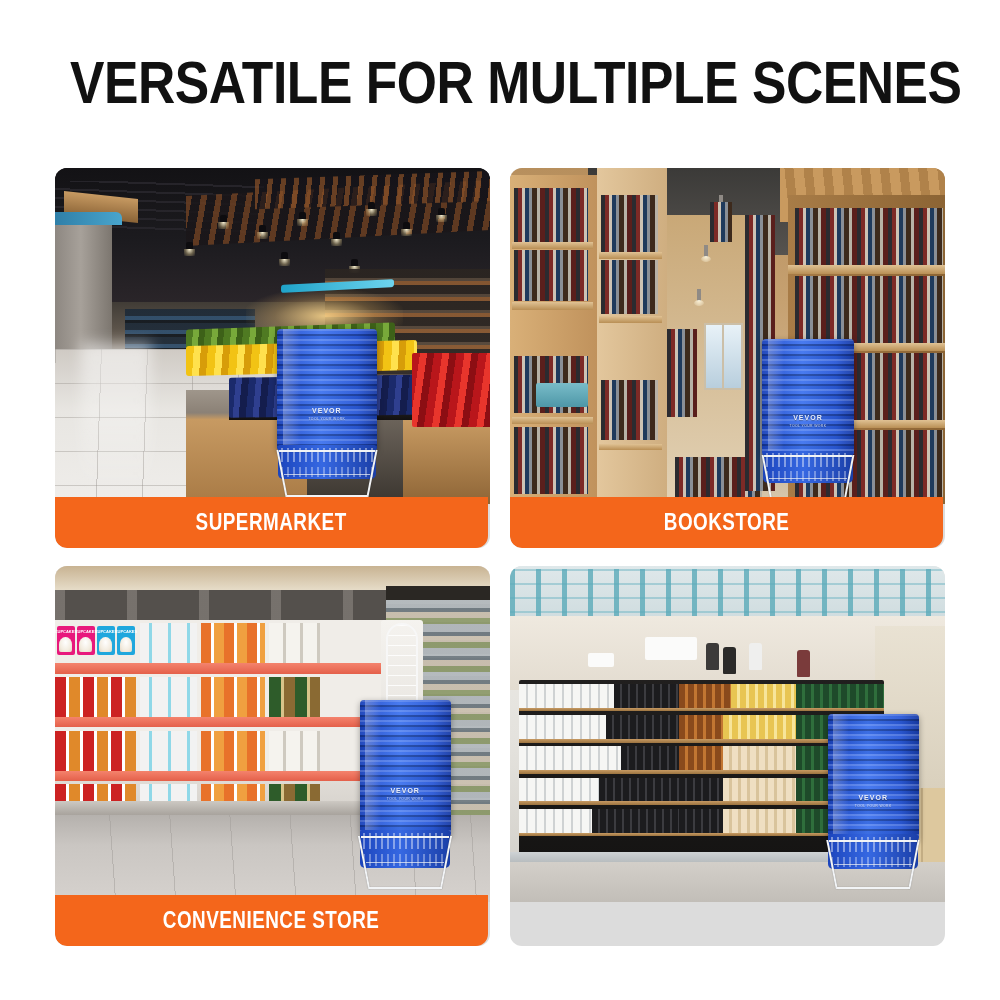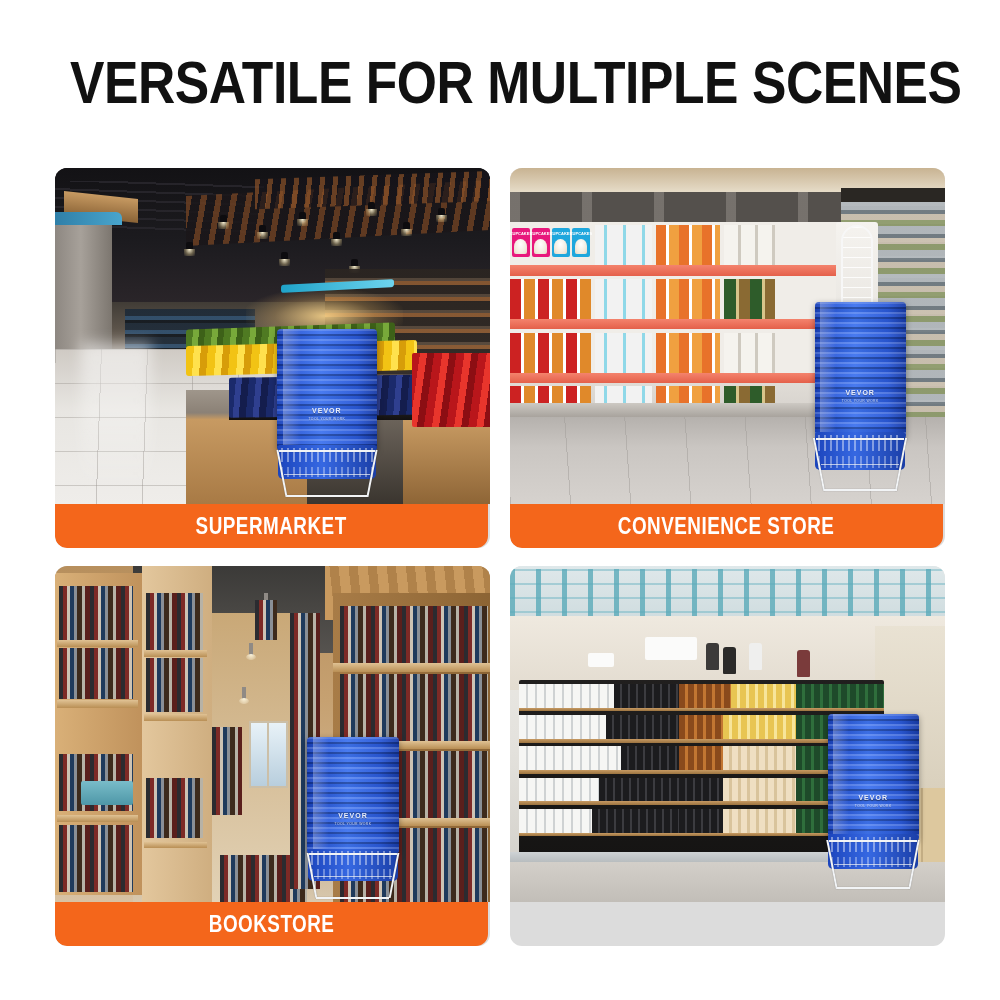--- a/index.html
+++ b/index.html
@@ -46,21 +46,21 @@
     overflow:hidden;
     background:#dcdcdc;
   }
   .scene-photo{
     position:absolute; inset:0 0 44px 0;
     overflow:hidden;
   }
   .caption-bar{
     position:absolute;
     left:0; right:2px; bottom:0;
-    height:44px;
+    height:51px;
     background:#F4661B;
     border-radius:0 0 12px 12px;
     display:flex; align-items:center; justify-content:center;
   }
   .caption-text{
     color:#ffffff;
     font-weight:bold;
     font-size:23px;
     letter-spacing:0.6px;
     transform:scaleX(0.82);
@@ -343,20 +343,87 @@
           <i class="stand-b"></i>
         </div>
       </div>
     </div>
     <div class="caption-bar">
       <div class="caption-text">SUPERMARKET</div>
     </div>
   </div>
 
   <div class="scene-card">
+    <div class="scene-photo bk">
+      <div class="bk-ceiling"></div>
+      <div class="bk-ceil-wood"></div>
+      <div class="bk-floor"></div>
+
+      <div class="bk-left-unit"></div>
+      <div class="bk-shelf" style="left:1%;top:6%;width:17%;height:16%"></div>
+      <div class="bk-shelf-board" style="left:0.5%;top:22%;width:18.5%;height:2.2%"></div>
+      <div class="bk-shelf" style="left:1%;top:24.5%;width:17%;height:15%"></div>
+      <div class="bk-shelf-board" style="left:0.5%;top:40%;width:18.5%;height:2.2%"></div>
+      <div class="bk-shelf" style="left:1%;top:56%;width:17%;height:17%"></div>
+      <div class="bk-shelf-board" style="left:0.5%;top:74%;width:18.5%;height:2.2%"></div>
+      <div class="bk-shelf" style="left:1%;top:77%;width:17%;height:20%"></div>
+
+      <div class="bk-left2"></div>
+      <div class="bk-shelf" style="left:21%;top:8%;width:13%;height:17%"></div>
+      <div class="bk-shelf-board" style="left:20.5%;top:25%;width:14.5%;height:2%"></div>
+      <div class="bk-shelf" style="left:21%;top:27.5%;width:13%;height:16%"></div>
+      <div class="bk-shelf-board" style="left:20.5%;top:44%;width:14.5%;height:2%"></div>
+      <div class="bk-shelf" style="left:21%;top:63%;width:13%;height:18%"></div>
+      <div class="bk-shelf-board" style="left:20.5%;top:82%;width:14.5%;height:2%"></div>
+      <div class="bk-bench"></div>
+
+      <div class="bk-mid"></div>
+      <div class="bk-shelf" style="left:36%;top:48%;width:7%;height:26%"></div>
+      <div class="bk-window">
+          <b></b>
+        </div>
+      <div class="bk-shelf" style="left:38%;top:86%;width:20%;height:14%"></div>
+      <div class="bk-lamp" style="left:48%;top:8%"></div>
+      <div class="bk-lamp" style="left:44.5%;top:23%"></div>
+      <div class="bk-lamp" style="left:43%;top:36%"></div>
+
+      <div class="bk-shelf" style="left:54%;top:14%;width:7%;height:82%"></div>
+      <div class="bk-shelf" style="left:46%;top:10%;width:5%;height:12%"></div>
+
+      <div class="bk-right-unit"></div>
+      <div class="bk-shelf" style="right:0.5%;top:12%;width:34%;height:17%"></div>
+      <div class="bk-shelf-board" style="right:0;top:29%;width:36%;height:2.4%"></div>
+      <div class="bk-shelf" style="right:0.5%;top:32%;width:34%;height:20%"></div>
+      <div class="bk-shelf-board" style="right:0;top:52%;width:36%;height:2.4%"></div>
+      <div class="bk-shelf" style="right:0.5%;top:55%;width:34%;height:20%"></div>
+      <div class="bk-shelf-board" style="right:0;top:75%;width:36%;height:2.4%"></div>
+      <div class="bk-shelf" style="right:0.5%;top:78%;width:34%;height:22%"></div>
+
+      <div class="basket-unit" style="left:58%;top:51%;width:21%;height:48%">
+        <div class="basket-stack"></div>
+        <div class="basket-body"></div>
+        <div class="basket-logo">
+          <span>VEVOR</span>
+          <small>TOOL YOUR WORK</small>
+        </div>
+        <div class="basket-stand">
+          <i class="stand-t"></i>
+          <i class="stand-l"></i>
+          <i class="stand-r"></i>
+          <i class="stand-m"></i>
+          <i class="stand-b"></i>
+        </div>
+      </div>
+    </div>
+    <div class="caption-bar">
+      <div class="caption-text">BOOKSTORE</div>
+    </div>
+  </div>
+
+  <div class="scene-card">
     <div class="scene-photo cv">
       <div class="cv-wall"></div>
       <div class="cv-topband"></div>
       <div class="cv-topdark"></div>
       <div class="cv-toppillars"></div>
       <div class="cv-rightrack"></div>
       <div class="cv-rightgoods"></div>
 
       <div class="cv-shelfrow" style="top:17%">
         <div class="cv-shelfgoods">
@@ -435,87 +502,20 @@
           <i class="stand-b"></i>
         </div>
       </div>
     </div>
     <div class="caption-bar">
       <div class="caption-text">CONVENIENCE STORE</div>
     </div>
   </div>
 
   <div class="scene-card">
-    <div class="scene-photo bk">
-      <div class="bk-ceiling"></div>
-      <div class="bk-ceil-wood"></div>
-      <div class="bk-floor"></div>
-
-      <div class="bk-left-unit"></div>
-      <div class="bk-shelf" style="left:1%;top:6%;width:17%;height:16%"></div>
-      <div class="bk-shelf-board" style="left:0.5%;top:22%;width:18.5%;height:2.2%"></div>
-      <div class="bk-shelf" style="left:1%;top:24.5%;width:17%;height:15%"></div>
-      <div class="bk-shelf-board" style="left:0.5%;top:40%;width:18.5%;height:2.2%"></div>
-      <div class="bk-shelf" style="left:1%;top:56%;width:17%;height:17%"></div>
-      <div class="bk-shelf-board" style="left:0.5%;top:74%;width:18.5%;height:2.2%"></div>
-      <div class="bk-shelf" style="left:1%;top:77%;width:17%;height:20%"></div>
-
-      <div class="bk-left2"></div>
-      <div class="bk-shelf" style="left:21%;top:8%;width:13%;height:17%"></div>
-      <div class="bk-shelf-board" style="left:20.5%;top:25%;width:14.5%;height:2%"></div>
-      <div class="bk-shelf" style="left:21%;top:27.5%;width:13%;height:16%"></div>
-      <div class="bk-shelf-board" style="left:20.5%;top:44%;width:14.5%;height:2%"></div>
-      <div class="bk-shelf" style="left:21%;top:63%;width:13%;height:18%"></div>
-      <div class="bk-shelf-board" style="left:20.5%;top:82%;width:14.5%;height:2%"></div>
-      <div class="bk-bench"></div>
-
-      <div class="bk-mid"></div>
-      <div class="bk-shelf" style="left:36%;top:48%;width:7%;height:26%"></div>
-      <div class="bk-window">
-          <b></b>
-        </div>
-      <div class="bk-shelf" style="left:38%;top:86%;width:20%;height:14%"></div>
-      <div class="bk-lamp" style="left:48%;top:8%"></div>
-      <div class="bk-lamp" style="left:44.5%;top:23%"></div>
-      <div class="bk-lamp" style="left:43%;top:36%"></div>
-
-      <div class="bk-shelf" style="left:54%;top:14%;width:7%;height:82%"></div>
-      <div class="bk-shelf" style="left:46%;top:10%;width:5%;height:12%"></div>
-
-      <div class="bk-right-unit"></div>
-      <div class="bk-shelf" style="right:0.5%;top:12%;width:34%;height:17%"></div>
-      <div class="bk-shelf-board" style="right:0;top:29%;width:36%;height:2.4%"></div>
-      <div class="bk-shelf" style="right:0.5%;top:32%;width:34%;height:20%"></div>
-      <div class="bk-shelf-board" style="right:0;top:52%;width:36%;height:2.4%"></div>
-      <div class="bk-shelf" style="right:0.5%;top:55%;width:34%;height:20%"></div>
-      <div class="bk-shelf-board" style="right:0;top:75%;width:36%;height:2.4%"></div>
-      <div class="bk-shelf" style="right:0.5%;top:78%;width:34%;height:22%"></div>
-
-      <div class="basket-unit" style="left:58%;top:51%;width:21%;height:48%">
-        <div class="basket-stack"></div>
-        <div class="basket-body"></div>
-        <div class="basket-logo">
-          <span>VEVOR</span>
-          <small>TOOL YOUR WORK</small>
-        </div>
-        <div class="basket-stand">
-          <i class="stand-t"></i>
-          <i class="stand-l"></i>
-          <i class="stand-r"></i>
-          <i class="stand-m"></i>
-          <i class="stand-b"></i>
-        </div>
-      </div>
-    </div>
-    <div class="caption-bar">
-      <div class="caption-text">BOOKSTORE</div>
-    </div>
-  </div>
-
-  <div class="scene-card">
     <div class="scene-photo mall">
       <div class="ml-ceiling"></div>
       <div class="ml-trusses"></div>
       <div class="ml-backwall"></div>
       <div class="ml-sign" style="left:31%;top:21%;width:12%;height:7%"></div>
       <div class="ml-sign" style="left:18%;top:26%;width:6%;height:4%"></div>
       <div class="ml-sign" style="right:7%;top:18%;width:7%;height:9%"></div>
       <div class="ml-mannequin" style="left:45%;top:23%"></div>
       <div class="ml-mannequin" style="left:49%;top:24%;background:#2b2a29"></div>
       <div class="ml-mannequin" style="left:55%;top:23%;background:#efefee"></div>

